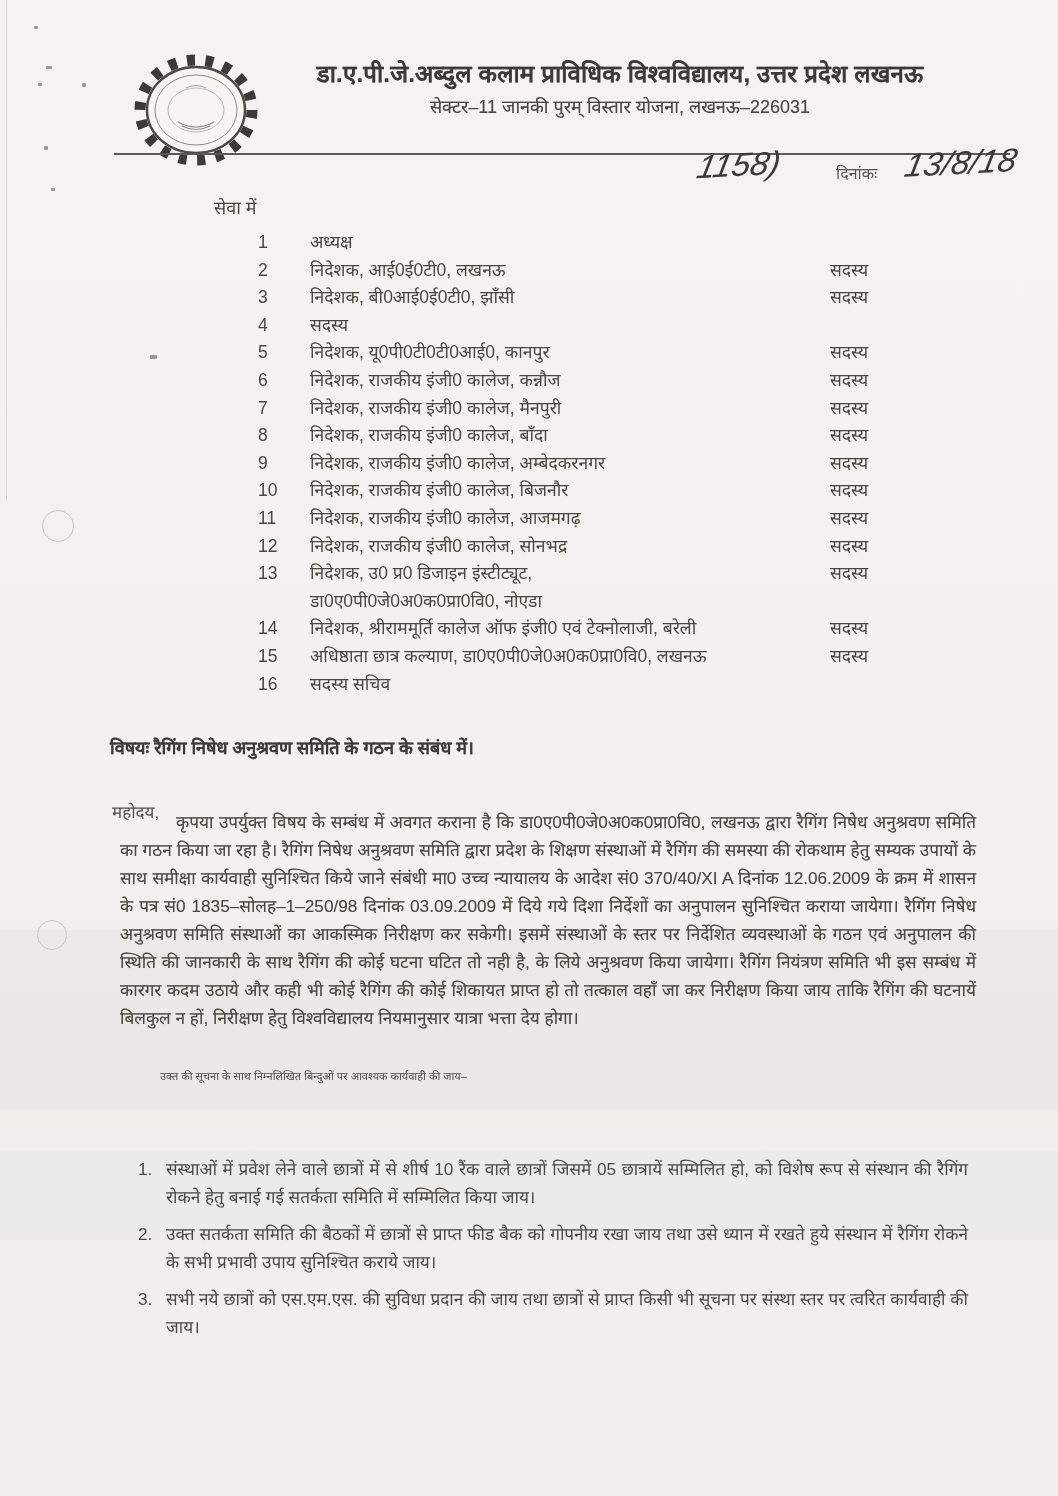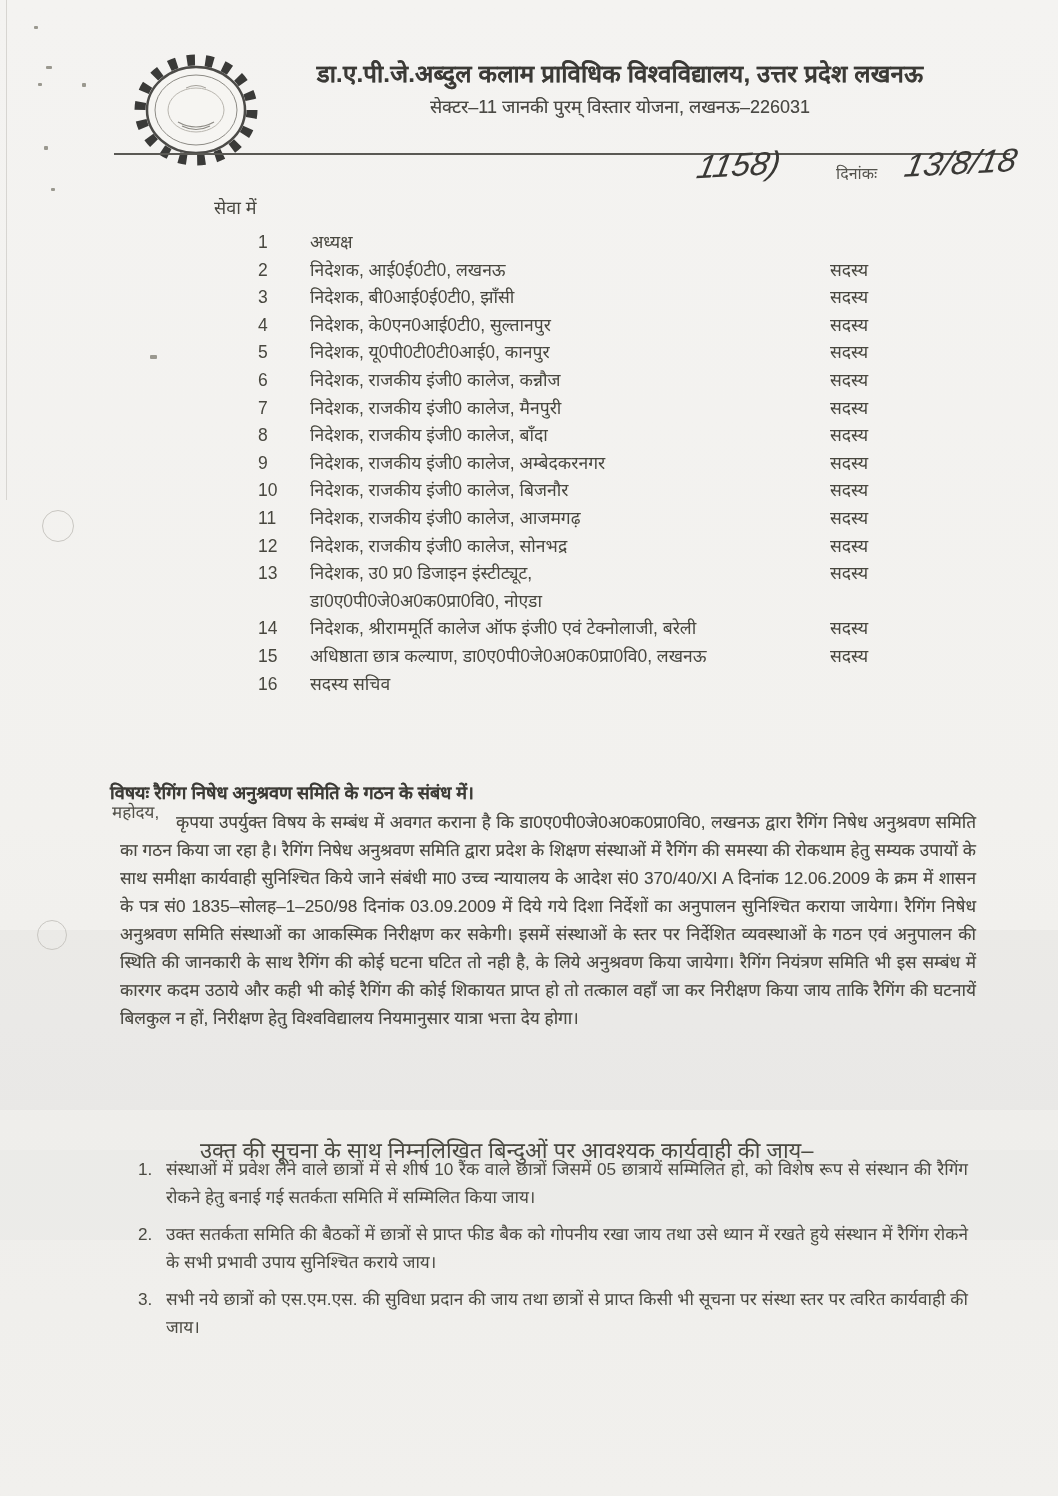--- a/index.html
+++ b/index.html
@@ -54,29 +54,28 @@
   .member-row{display:flex;align-items:flex-start;line-height:27.6px;}
   .member-sno{width:52px;flex:0 0 52px;}
   .member-name{flex:1 1 auto;padding-right:6px;}
   .member-role{width:148px;flex:0 0 148px;}
   .member-name div{white-space:nowrap;}
 
   .subject{
     position:absolute;left:110px;top:735px;width:900px;
     font-size:18px;font-weight:bold;color:#3c3b36;
     text-shadow:0 0 0.5px rgba(60,58,54,0.5);
-    margin-top:45px;
   }
   .mahoday{position:absolute;left:112px;top:780px;font-size:17px;color:#504f48;margin-top:20px;}
   .body-para{
     position:absolute;left:120px;top:808px;width:856px;
     font-size:17.2px;line-height:28px;text-align:justify;color:#4a4941;
     text-indent:56px;text-shadow:0 0 0.4px rgba(74,73,65,0.4);
   }
-  .action-intro{position:absolute;left:160px;top:1134px;width:800px;font-size:22px;color:#4a4941;margin-left:40px;}
+  .action-intro{position:absolute;left:160px;top:1068px;width:800px;font-size:11px;color:#4a4941;}
   .action-items{position:absolute;left:138px;top:1156px;width:830px;font-size:17.2px;color:#4a4941;}
   .action-item{display:flex;margin-bottom:10px;line-height:27.5px;}
   .action-num{flex:0 0 28px;}
   .action-text{flex:1 1 auto;text-align:justify;}
 </style>
 </head>
 <body>
 
 <div class="page">
 
@@ -129,23 +128,20 @@
       </div>
       <div class="member-row">
         <div class="member-sno">3</div>
         <div class="member-name">
           <div>निदेशक, बी0आई0ई0टी0, झाँसी</div>
         </div>
         <div class="member-role">सदस्य</div>
       </div>
       <div class="member-row">
         <div class="member-sno">4</div>
-        <div class="member-name">
-          <div>निदेशक, के0एन0आई0टी0, सुल्तानपुर</div>
-        </div>
         <div class="member-role">सदस्य</div>
       </div>
       <div class="member-row">
         <div class="member-sno">5</div>
         <div class="member-name">
           <div>निदेशक, यू0पी0टी0टी0आई0, कानपुर</div>
         </div>
         <div class="member-role">सदस्य</div>
       </div>
       <div class="member-row">

